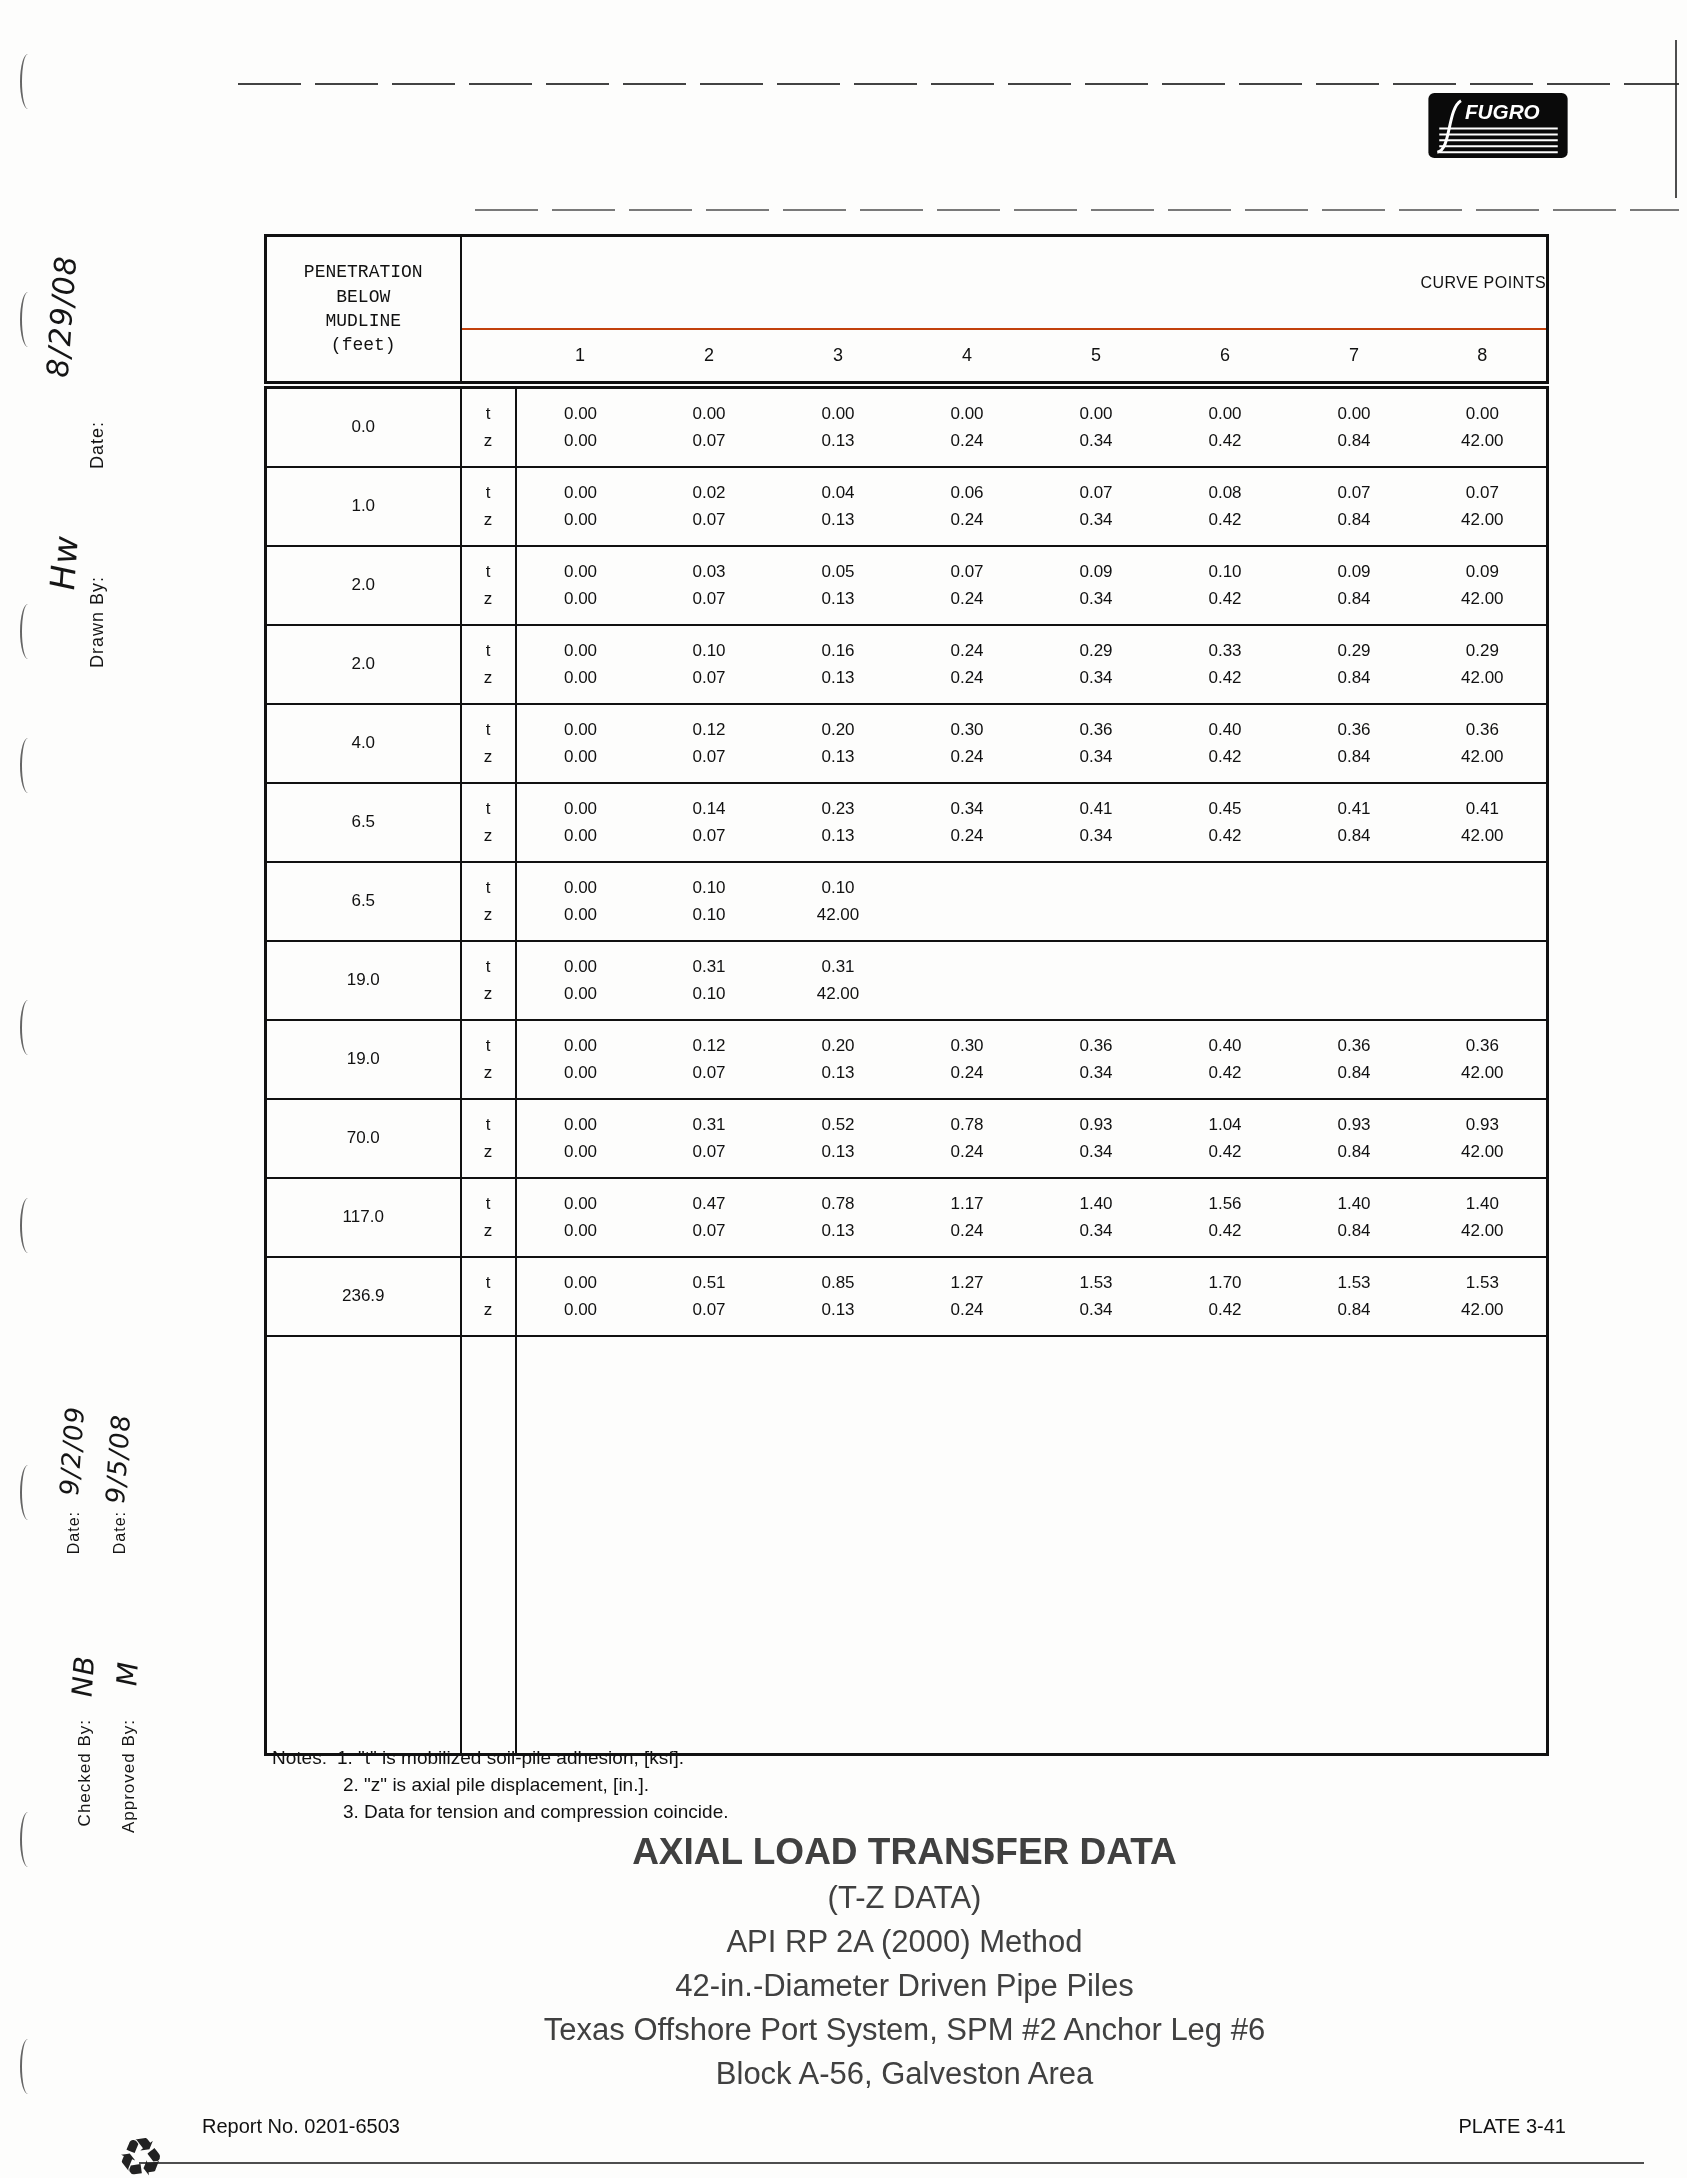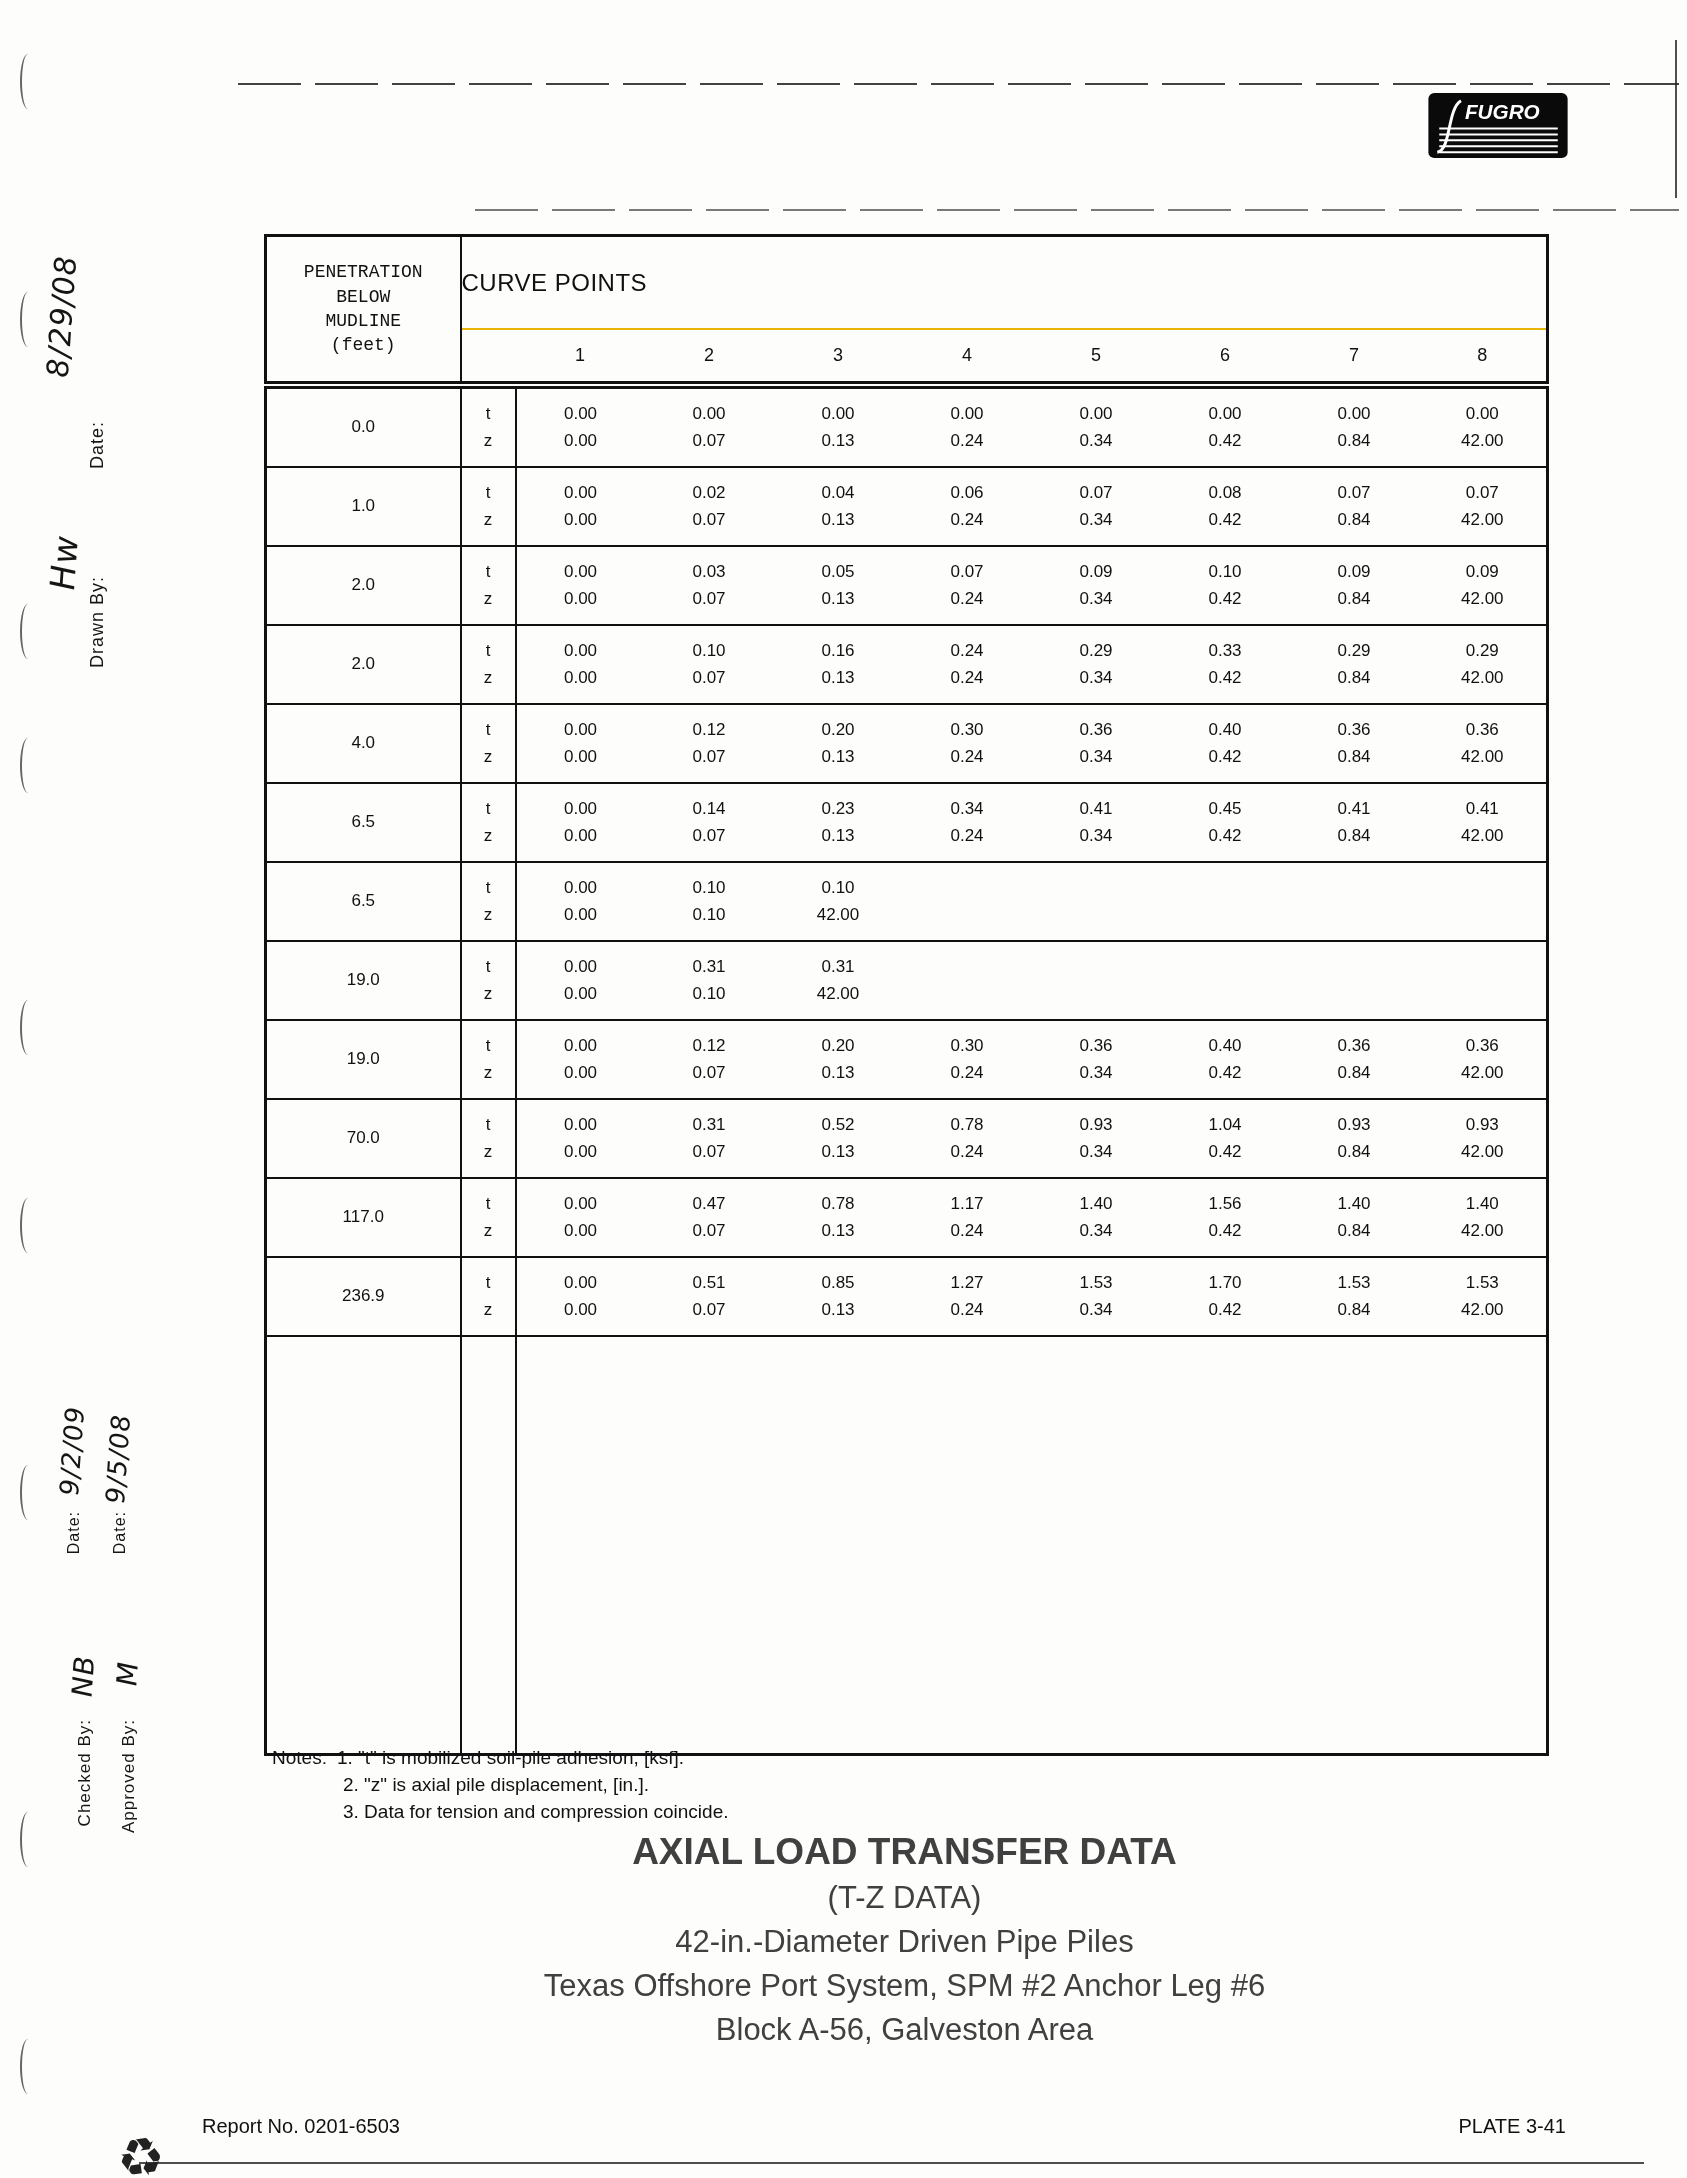--- a/index.html
+++ b/index.html
@@ -31,22 +31,22 @@
     position:absolute; left:264px; top:234px; width:1281px;
     border-collapse:collapse; table-layout:fixed; border:3px solid #111;
   }
   .tz-table th, .tz-table td { padding:0; }
   .pen-header {
     border-right:2px solid #111; border-bottom:8px double #111;
     font-size:18px; font-weight:normal; white-space:pre-line; line-height:1.35;
     text-align:center; vertical-align:middle;font-family:Liberation Mono, monospace;
   }
   .curve-header {
-    border-bottom:2px solid #eab308; height:91px; font-size:24px; font-weight:normal;
-    text-align:left; vertical-align:middle; letter-spacing:0.5px;
+    border-bottom:2px solid #c2410c; height:91px; font-size:16px; font-weight:normal;
+    text-align:right; vertical-align:middle; letter-spacing:0.5px;
   }
   .num-cell, .tz-spacer { border-bottom:8px double #111; height:51px; font-size:18px; font-weight:normal; text-align:center; vertical-align:middle; }
   .data-row td {
     border-top:2px solid #111; height:77px; font-size:17px; line-height:1.55;
     text-align:center; vertical-align:middle;
   }
   .data-row:first-child td { border-top:none; }
   .pen-cell, .tz-cell { border-right:2px solid #111; }
   .filler-row td { border-top:2px solid #111; height:416px; }
 
@@ -640,20 +640,21 @@
 
   <div class="notes">
     <div class="note-line"><span class="notes-label">Notes:</span><span>1.  "t" is mobilized soil-pile adhesion, [ksf].</span></div>
     <div class="note-line indent"><span>2.  "z" is axial pile displacement, [in.].</span></div>
     <div class="note-line indent"><span>3.  Data for tension and compression coincide.</span></div>
   </div>
 
   <div class="titles">
     <div class="title-line main">AXIAL LOAD TRANSFER DATA</div>
     <div class="title-line">(T-Z DATA)</div>
+    <div class="title-line">API RP 2A (2000) Method</div>
     <div class="title-line">42-in.-Diameter Driven Pipe Piles</div>
     <div class="title-line">Texas Offshore Port System, SPM #2 Anchor Leg #6</div>
     <div class="title-line">Block A-56, Galveston Area</div>
   </div>
 
   <div class="footer-left">Report No. 0201-6503</div>
   <div class="footer-right">PLATE 3-41</div>
   <div class="recycle">♻</div>
 
 </div>

